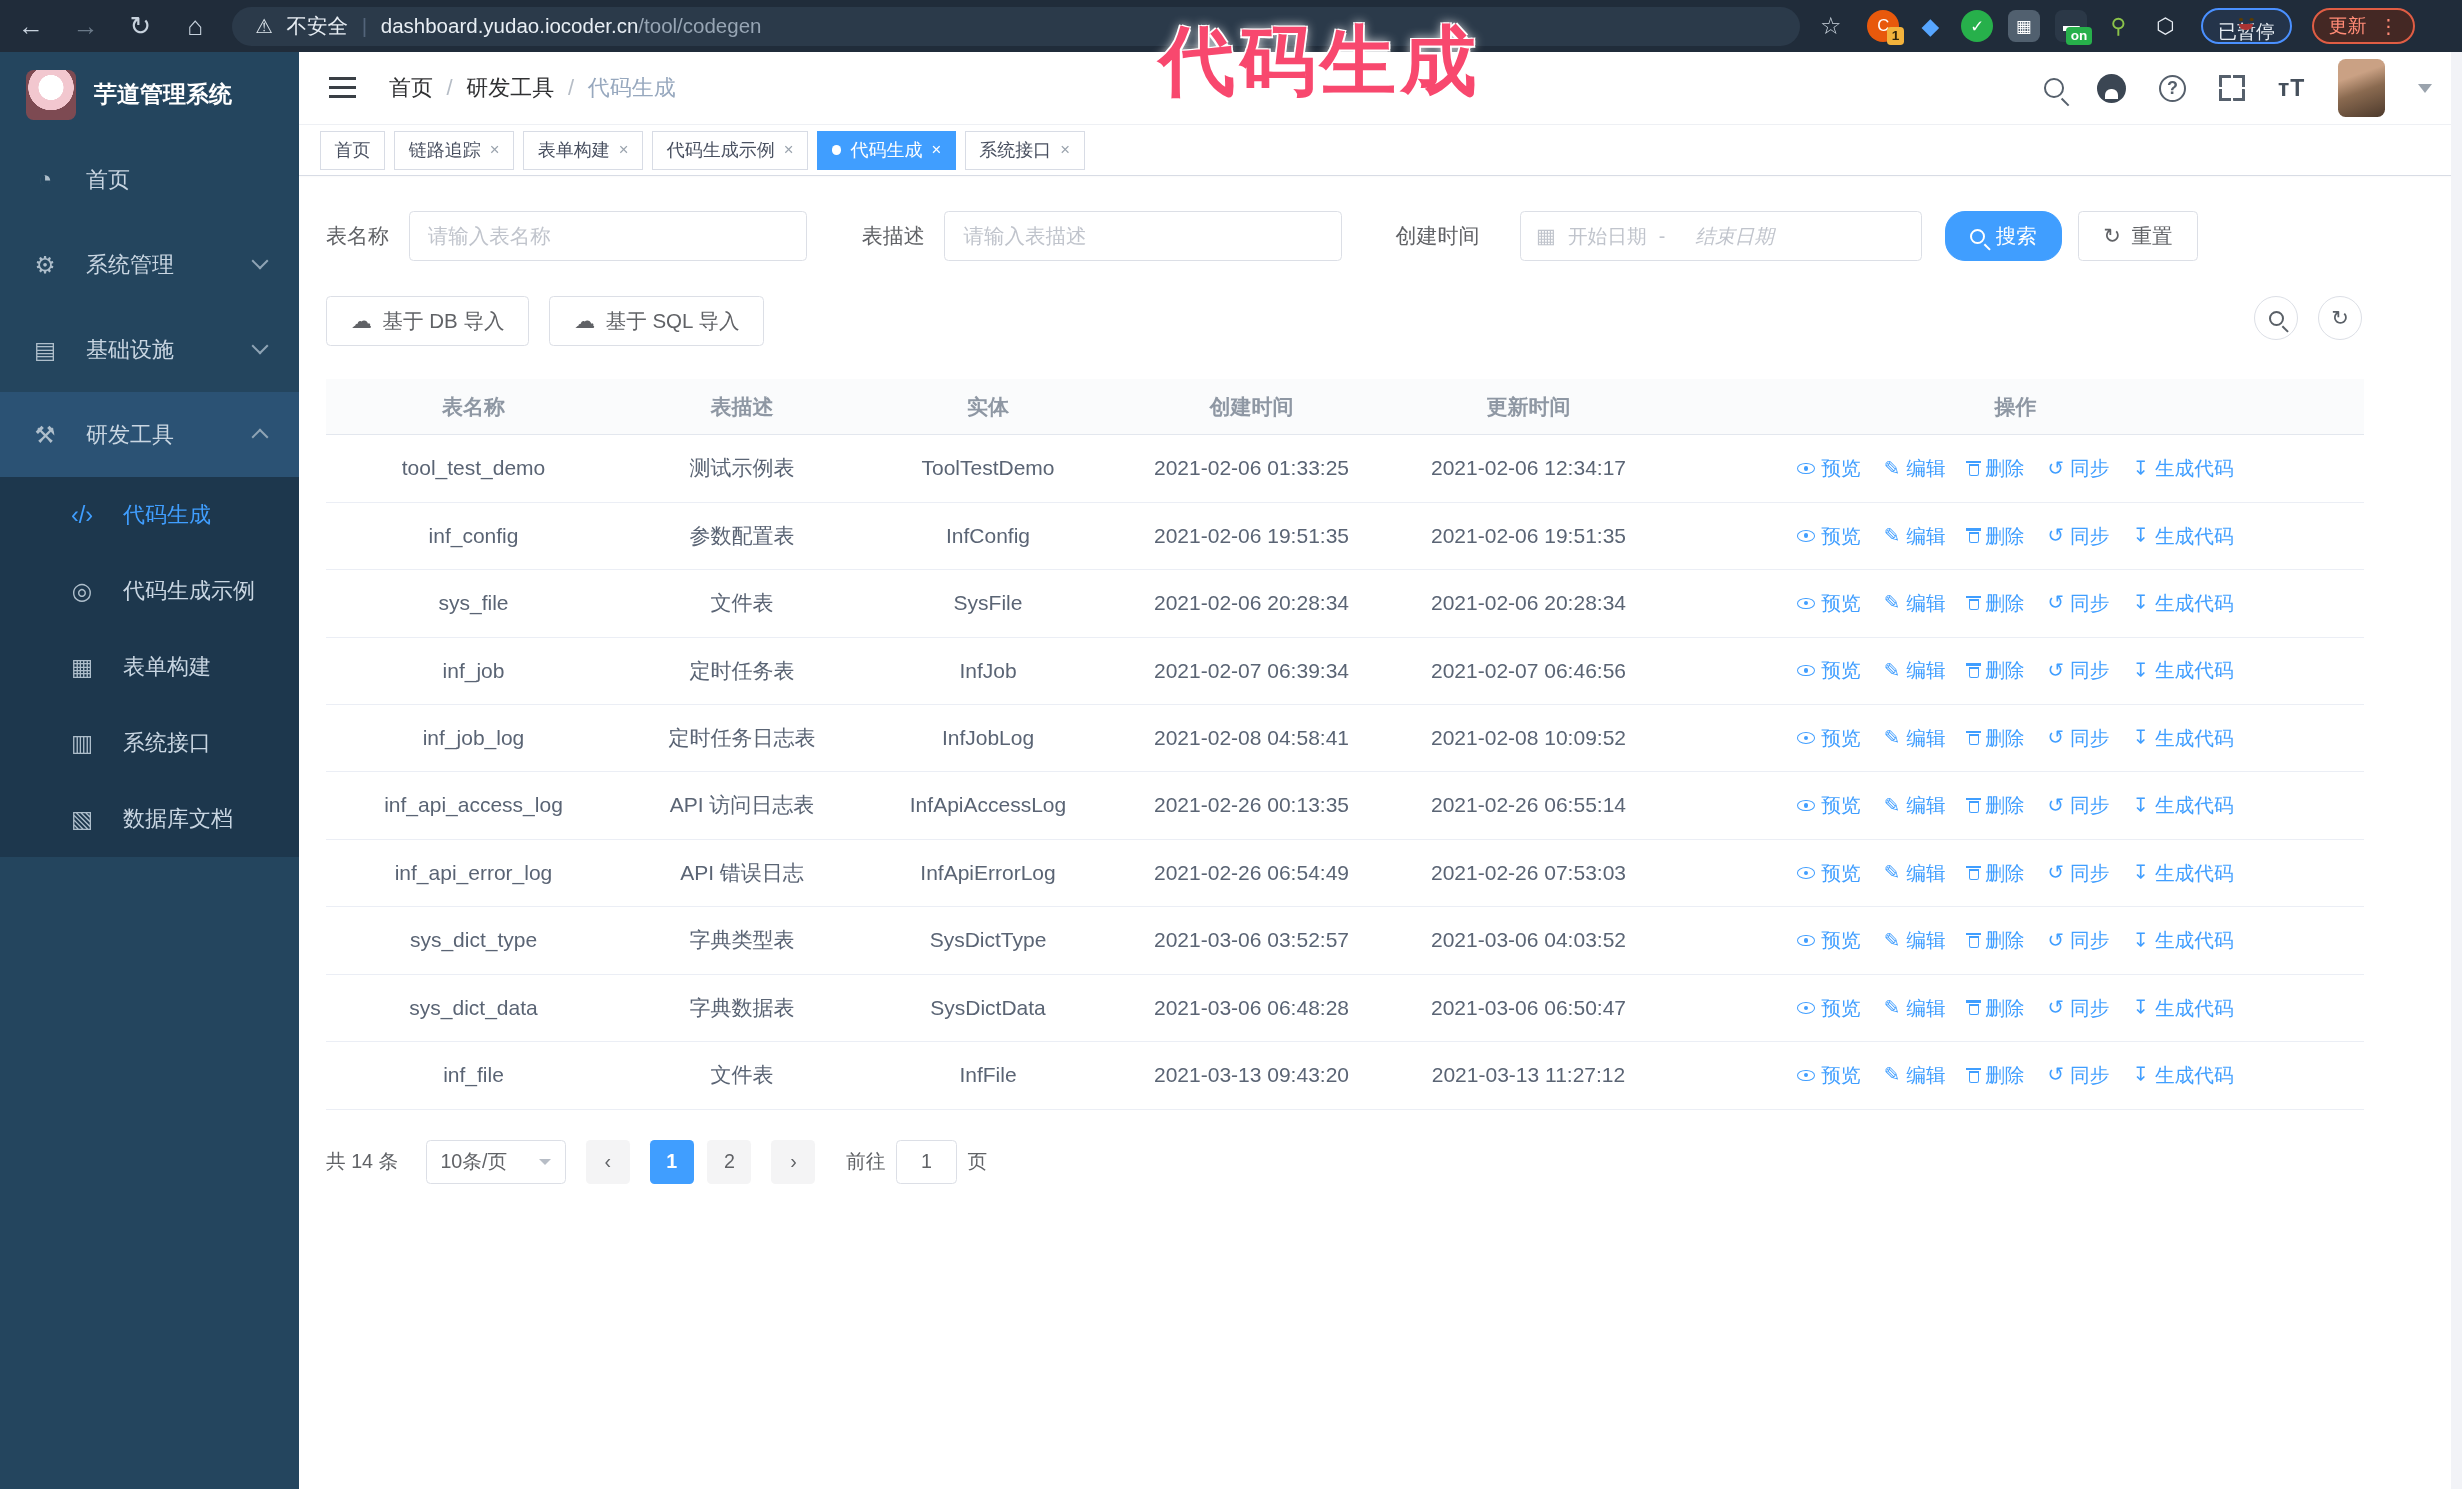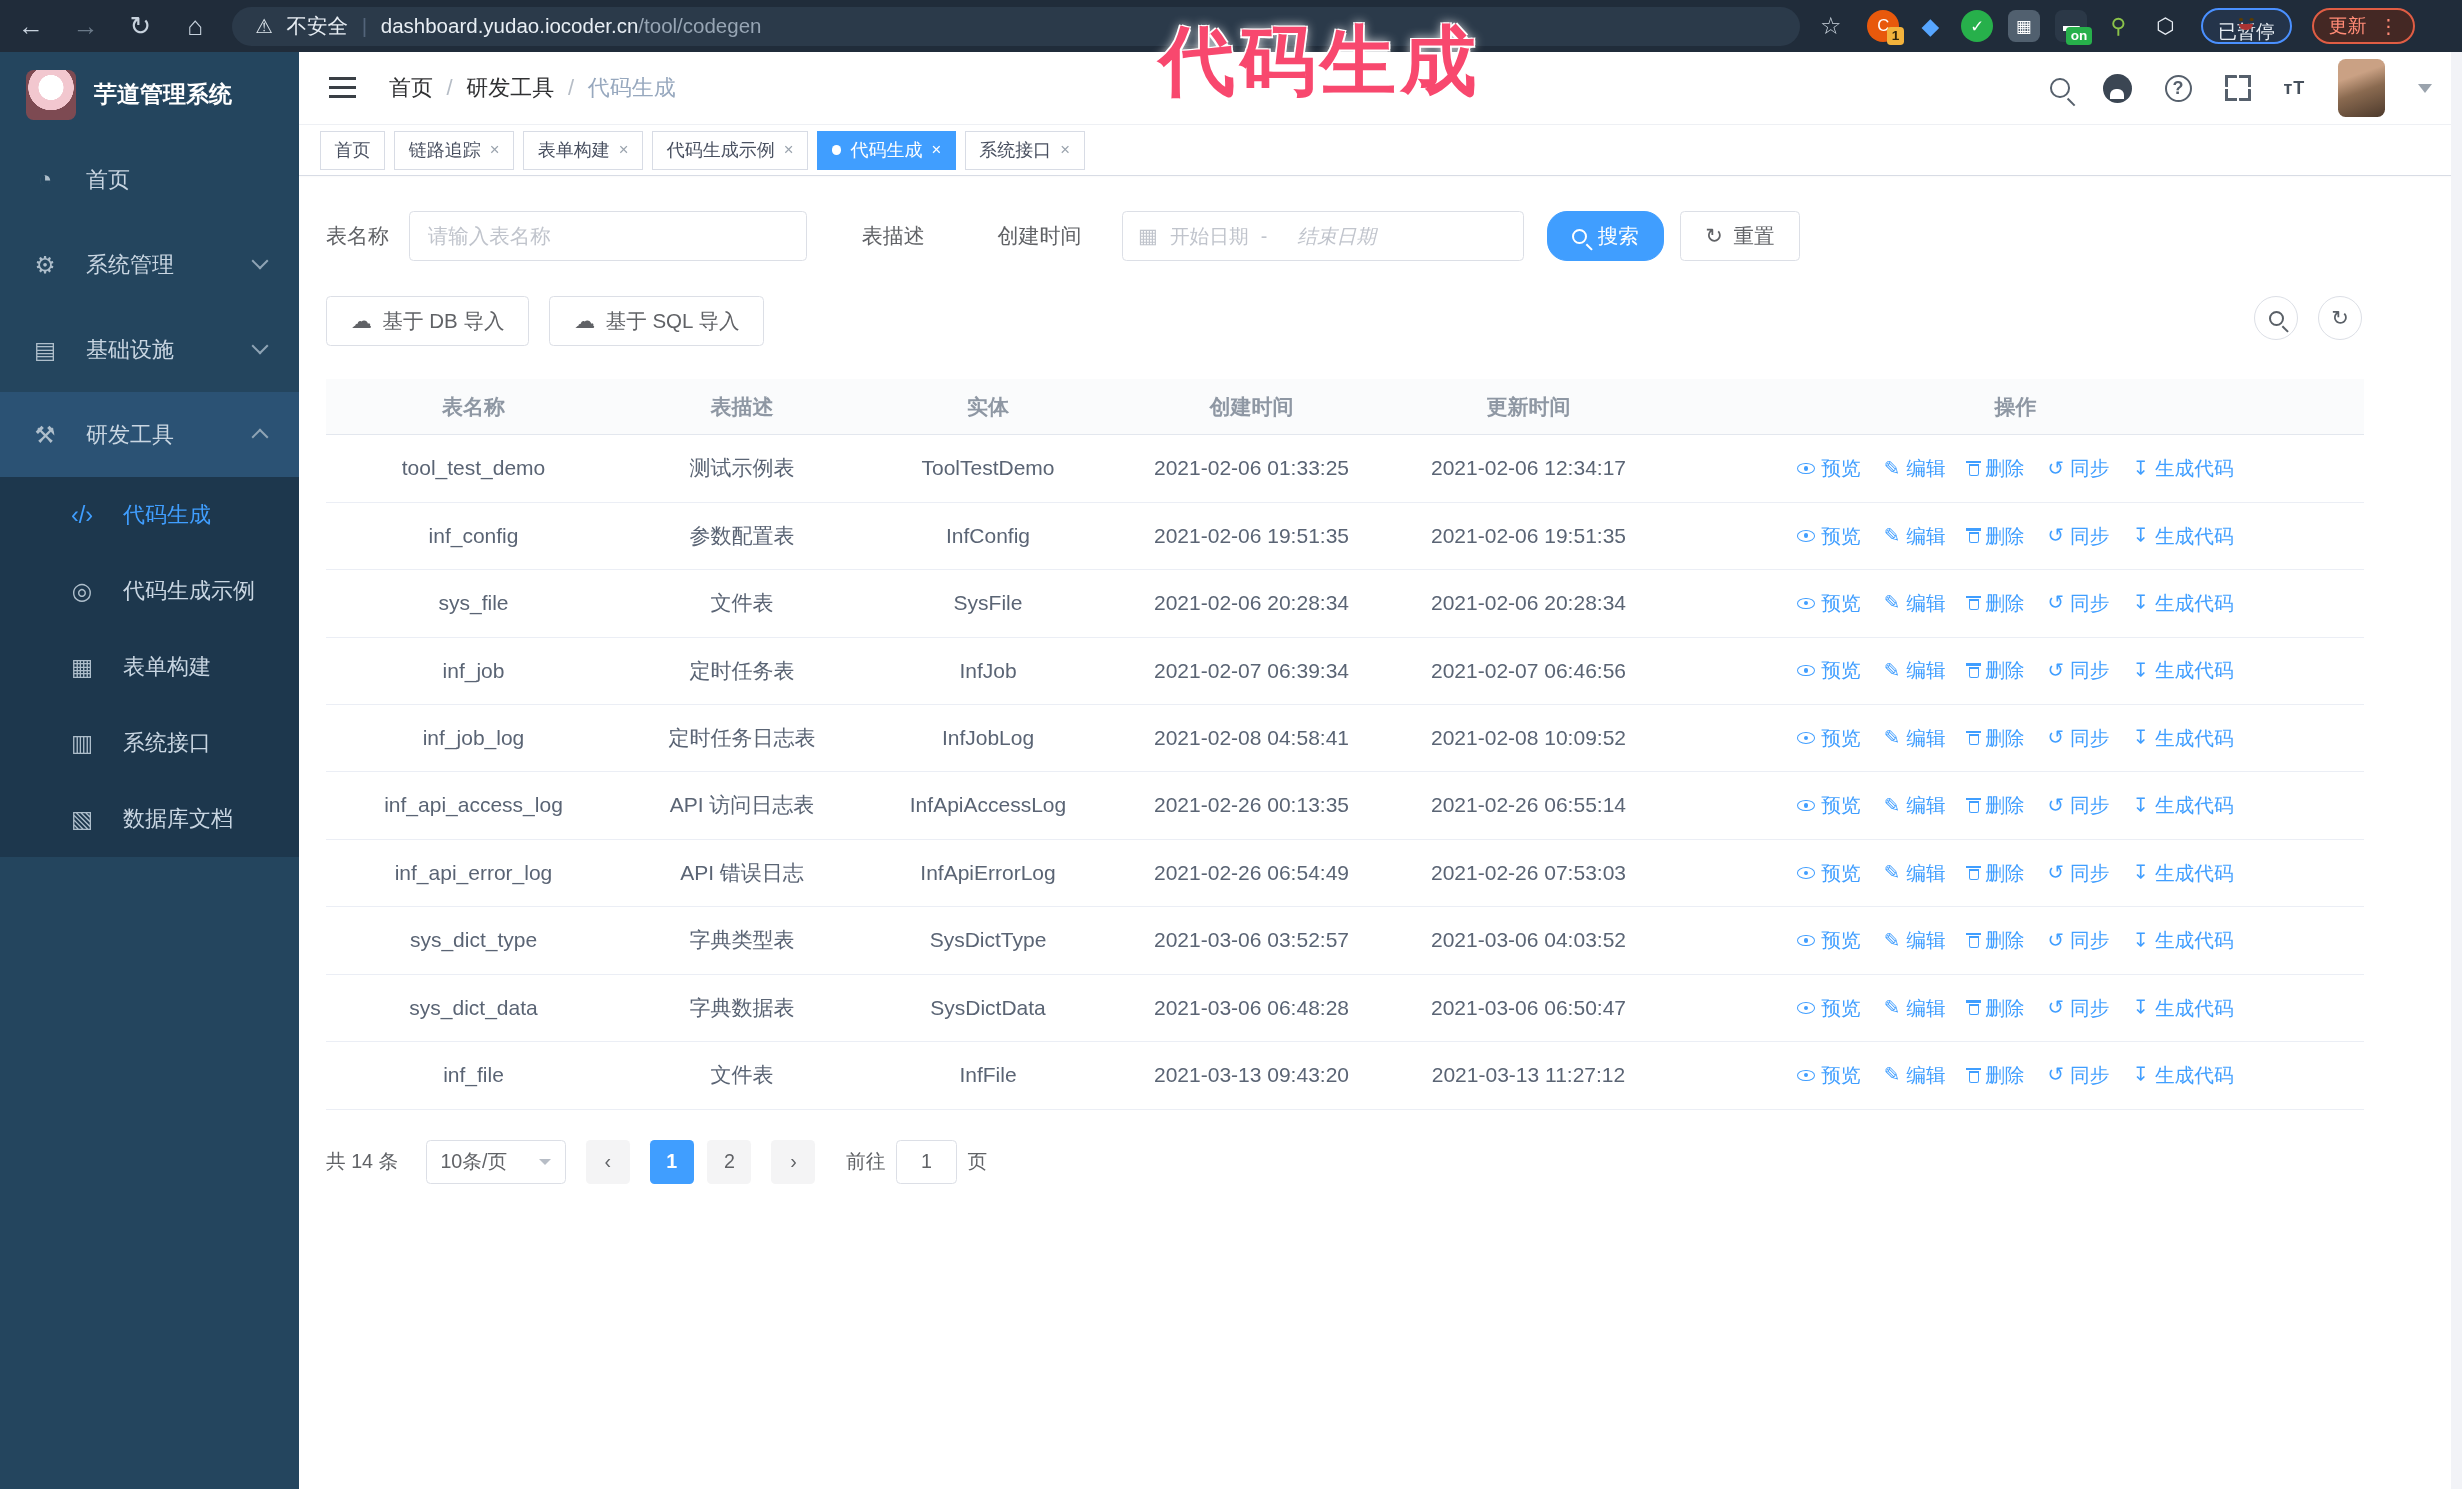--- a/index.html
+++ b/index.html
@@ -60,21 +60,21 @@
   .i-search { width:19.7px; height:19.7px; border:2.3px solid currentColor; border-radius:50%; position:relative; display:inline-block; }
   .i-search::after { content:""; position:absolute; width:2.3px; height:9.8px; background:currentColor; left:18px; top:16.7px; transform:rotate(-45deg); }
   .i-github { width:29px; height:29px; background:#3b4653; border-radius:50%; position:relative; display:inline-block; }
   .i-github::after { content:""; position:absolute; left:7.6px; top:15px; width:13.6px; height:10.6px; background:#fff; border-radius:6px 6px 0 0; }
   .i-question { width:27px; height:27px; border:2.3px solid #56606c; border-radius:50%; display:flex; align-items:center; justify-content:center; font-size:18px; font-weight:bold; color:#56606c; }
   .i-fullscreen { width:26px; height:26px; position:relative; display:inline-block; }
   .i-fullscreen::before { content:""; position:absolute; left:0; top:0; width:9px; height:9px; border-left:3px solid currentColor; border-top:3px solid currentColor; box-shadow:16.7px 0 0 -6px currentColor; border-radius:0.8px; }
   .i-fullscreen::after { content:""; position:absolute; right:0; bottom:0; width:9px; height:9px; border-right:3px solid currentColor; border-bottom:3px solid currentColor; border-radius:0.8px; }
   .i-fullscreen .c2::before { content:""; position:absolute; right:0; top:0; width:9px; height:9px; border-right:3px solid #56606c; border-top:3px solid #56606c; }
   .i-fullscreen .c2::after { content:""; position:absolute; left:0; bottom:0; width:9px; height:9px; border-left:3px solid #56606c; border-bottom:3px solid #56606c; }
-  .i-textsize { font-size:18px; color:#46505c; font-weight:bold; letter-spacing:0.8px; }
+  .i-textsize { font-size:23px; color:#46505c; font-weight:bold; letter-spacing:0.8px; }
   .avatar { width:47px; height:58px; border-radius:7.6px; background:linear-gradient(160deg,#caa184 0 30%, #8a6a50 55%, #4d3a2c); }
   .caret-down { width:0; height:0; border-left:7.6px solid transparent; border-right:7.6px solid transparent; border-top:9px solid #9aa3ad; }
 
   
   .tags-bar { height:51px; display:flex; align-items:center; padding:0 21px; gap:9px; border-bottom:0.8px solid #d8dce5; box-shadow:0 0.8px 2.3px rgba(0,0,0,.04); }
   .tag { height:39px; display:flex; align-items:center; gap:9px; padding:0 13.6px; border:0.8px solid #d8dce5; background:#fff; color:#495060; font-size:18px; cursor:pointer; }
   .tag .dot { width:9.8px; height:9.8px; border-radius:50%; background:#fff; display:none; }
   .tag .x { font-size:16.7px; color:#9aa3ad; }
   .tag.active { background:#409eff; border-color:#409eff; color:#fff; }
   .tag.active .dot { display:inline-block; }
@@ -279,20 +279,21 @@
           <span class="x">×</span>
         </span>
       </div>
 
     <div class="content">
       <div class="filter-row">
         <span class="f-label">表名称</span>
         <input class="f-input" placeholder="请输入表名称" style="">
         <span class="gap1"></span>
         <span class="f-label">表描述</span>
+        <input class="f-input" placeholder="请输入表描述" style="">
         <span class="gap2"></span>
         <span class="f-label">创建时间</span>
         <span class="gap3"></span>
         <div class="date-range">
           <span class="cal">▦</span>
           <span>开始日期</span>
           <span>-</span>
           <span class="dr-end">结束日期</span>
         </div>
         <button class="btn primary search-btn">

